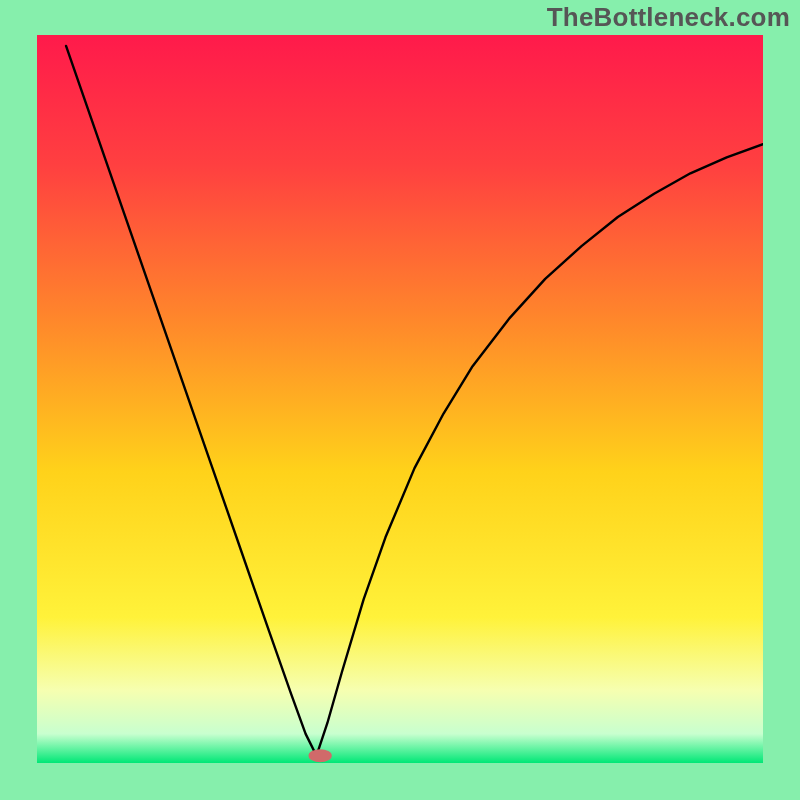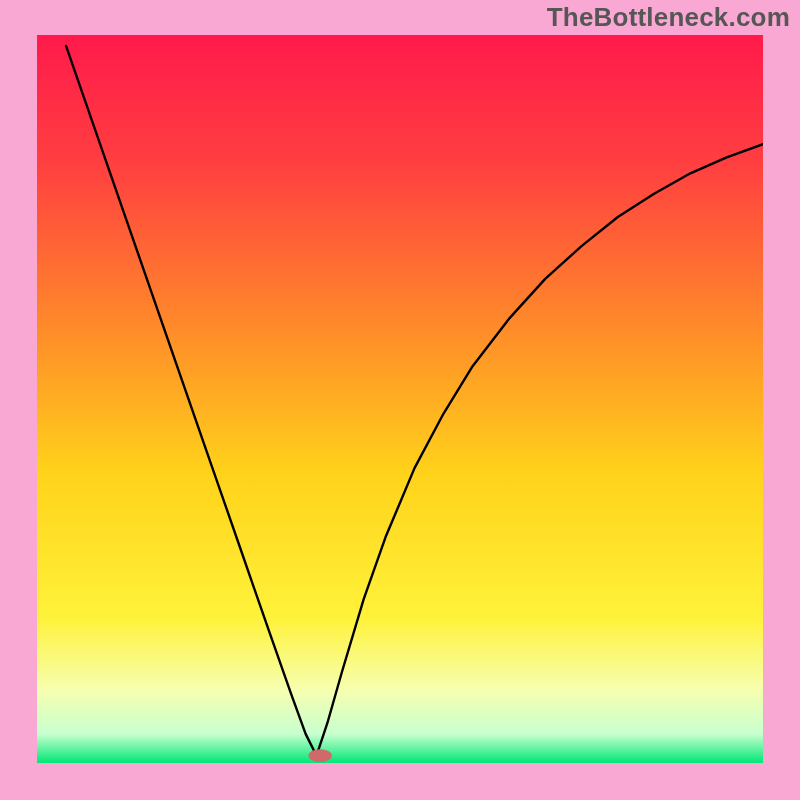--- a/index.html
+++ b/index.html
@@ -9,21 +9,21 @@
     height: 800px;
     background: #000;
     overflow: hidden;
   }
   .frame {
     position: absolute;
     left: 0;
     top: 0;
     width: 800px;
     height: 800px;
-    background: #f9a8d4;
+    background: #86efac;
   }
   .plot {
     position: absolute;
     box-sizing: border-box;
   }
   .watermark {
     position: absolute;
     top: 2px;
     right: 10px;
     font-family: Arial, Helvetica, sans-serif;

